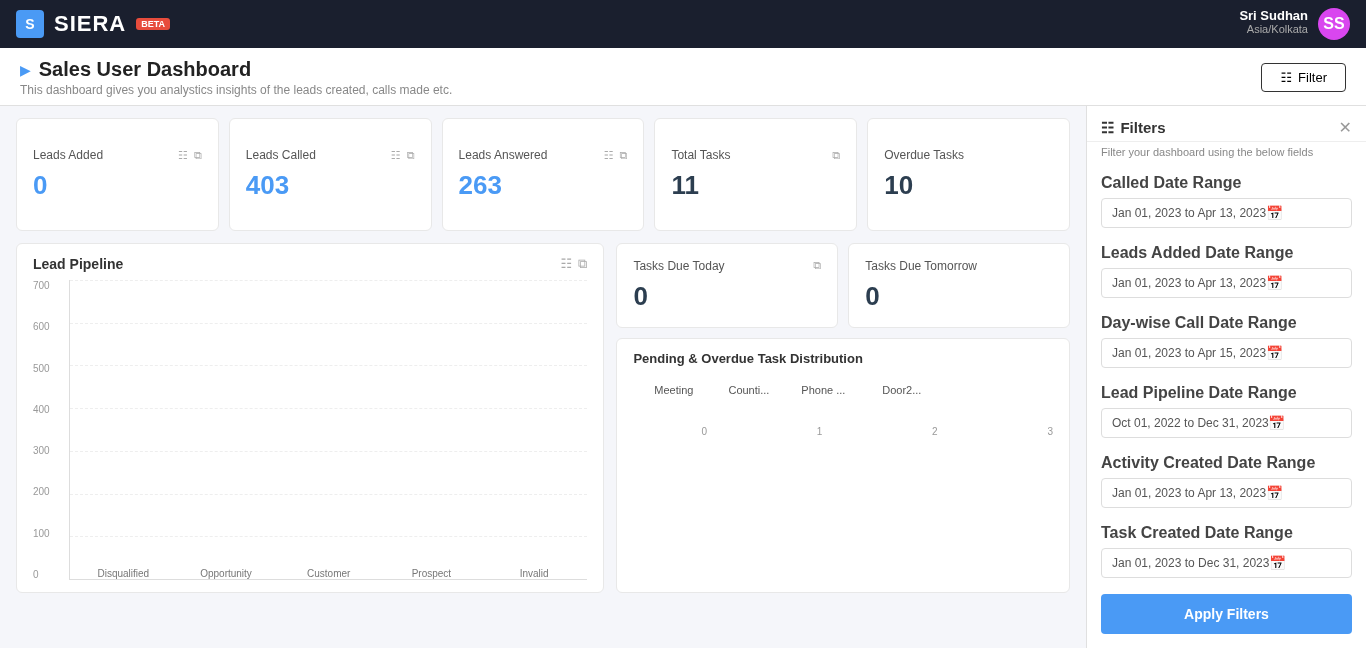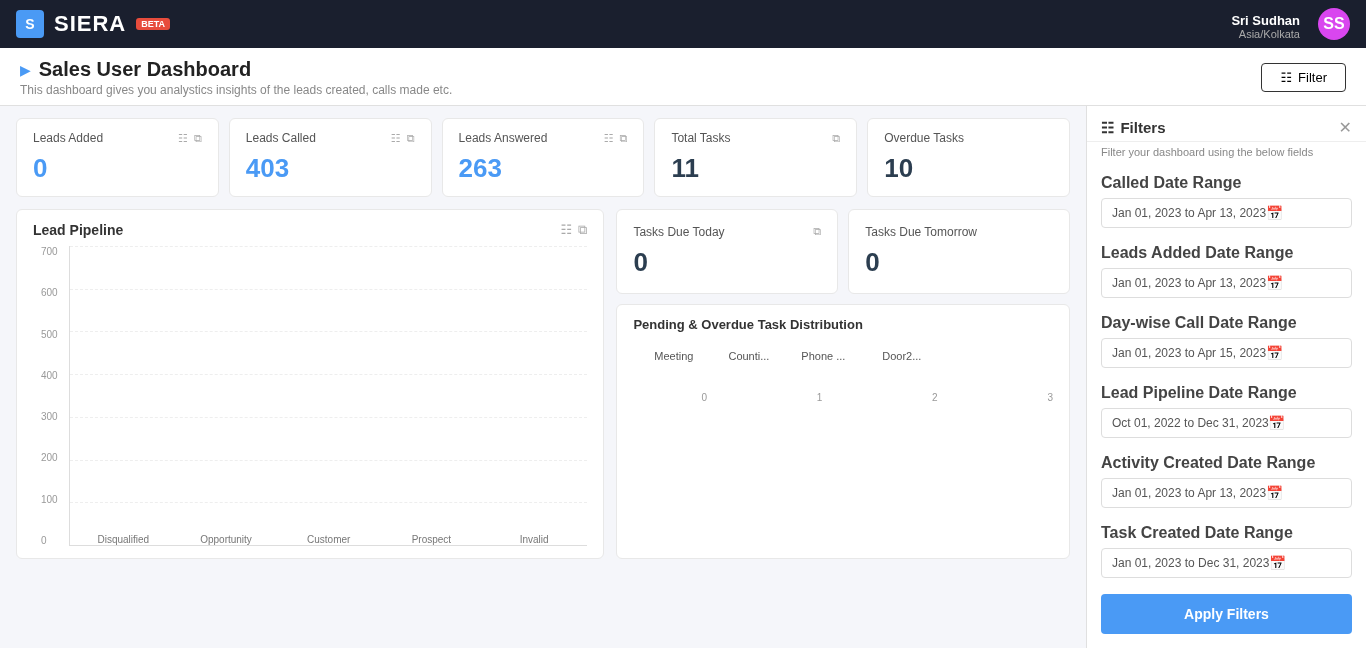--- a/index.html
+++ b/index.html
@@ -20,21 +20,21 @@
       width: 28px; height: 28px;
       border-radius: 4px;
       display: flex; align-items: center; justify-content: center;
       color: white; font-weight: bold; font-size: 14px;
     }
     .nav-brand { color: white; font-size: 22px; font-weight: 700; letter-spacing: 1px; }
     .nav-beta {
       background: #e74c3c; color: white; font-size: 9px;
       padding: 1px 5px; border-radius: 3px; font-weight: bold;
     }
-    .nav-right { display: flex; align-items: flex-end; gap: 18px; }
+    .nav-right { display: flex; align-items: flex-start; gap: 10px; }
     .nav-user-info { text-align: right; }
     .nav-user-name { color: white; font-size: 13px; font-weight: 600; }
     .nav-user-tz { color: #aaa; font-size: 11px; }
     .nav-avatar {
       width: 32px; height: 32px; border-radius: 50%;
       background: #d946ef; color: white;
       display: flex; align-items: center; justify-content: center;
       font-weight: bold; font-size: 16px;
     }
 
@@ -72,21 +72,21 @@
     
     .metric-cards {
       display: flex;
       gap: 10px;
       margin-bottom: 12px;
     }
     .metric-card {
       background: white;
       border: 1px solid #e8e8e8;
       border-radius: 6px;
-      padding: 12px 16px;
+      padding: 29px 16px;
       flex: 1;
       min-width: 0;
     }
     .metric-card-header {
       display: flex; align-items: center; justify-content: space-between;
       margin-bottom: 8px;
     }
     .metric-card-title { color: #555; font-size: 12px; font-weight: 500; }
     .metric-card-icons { display: flex; gap: 6px; color: #aaa; font-size: 11px; }
     .metric-card-value { font-size: 26px; font-weight: 700; color: #4a9af5; }
@@ -286,21 +286,21 @@
         <div class="card-header">
           <span class="card-title">Lead Pipeline</span>
           <div class="card-icons">
             <span>☷</span>
             <span>⧉</span>
           </div>
         </div>
 
         <div style="position:relative; padding-left:36px;">
 
-          <div style="position:absolute;left:8px;top:0;height:300px;display:flex;flex-direction:column;justify-content:space-between;font-size:10px;color:#999;">
+          <div style="position:absolute;left:0;top:0;height:300px;display:flex;flex-direction:column;justify-content:space-between;font-size:10px;color:#999;">
             <span>700</span>
             <span>600</span>
             <span>500</span>
             <span>400</span>
             <span>300</span>
             <span>200</span>
             <span>100</span>
             <span>0</span>
           </div>
 

